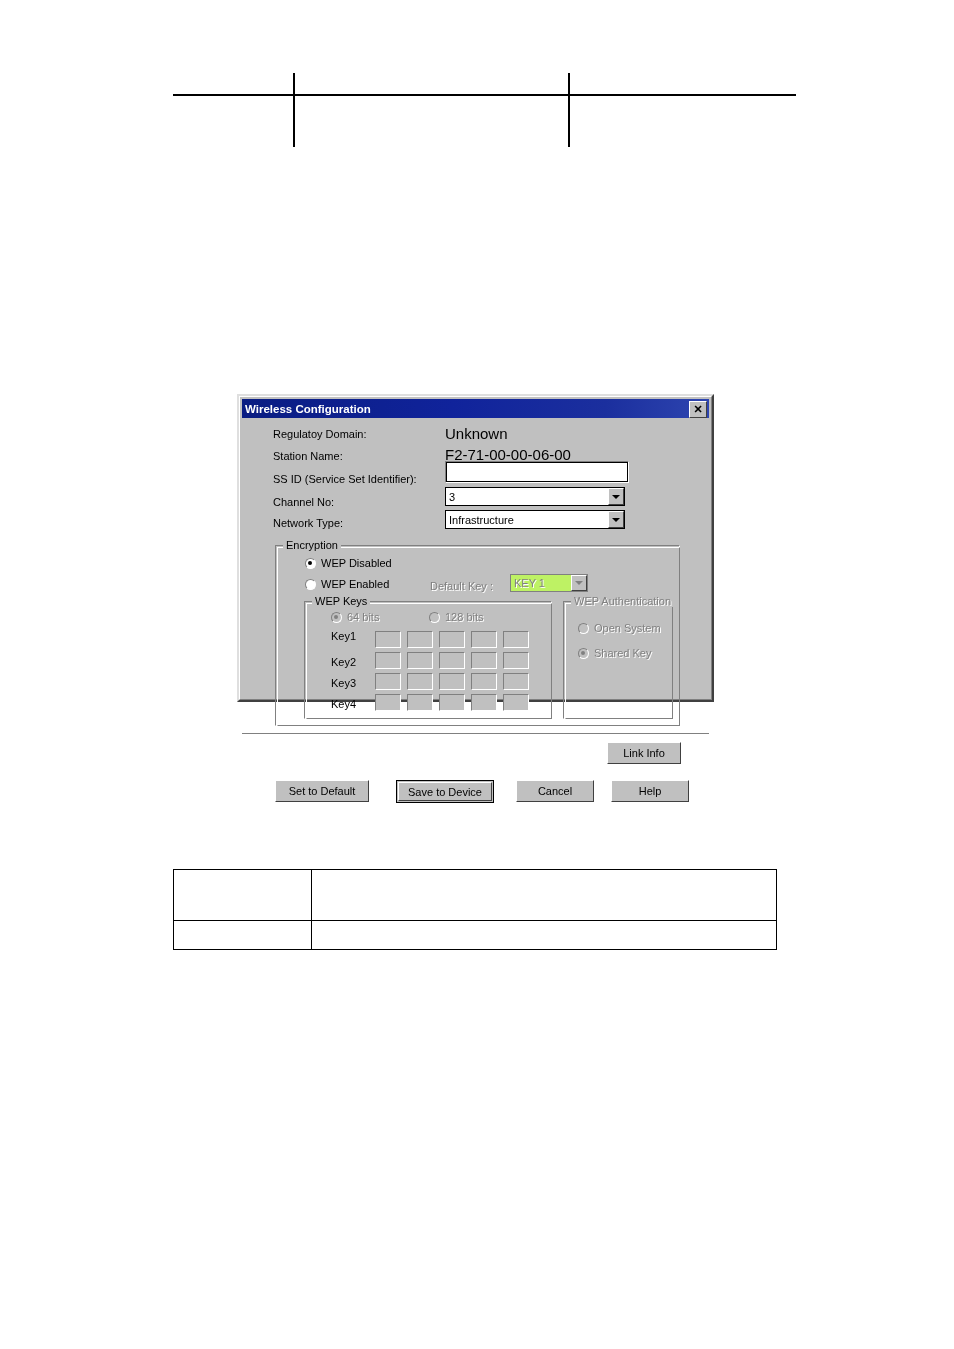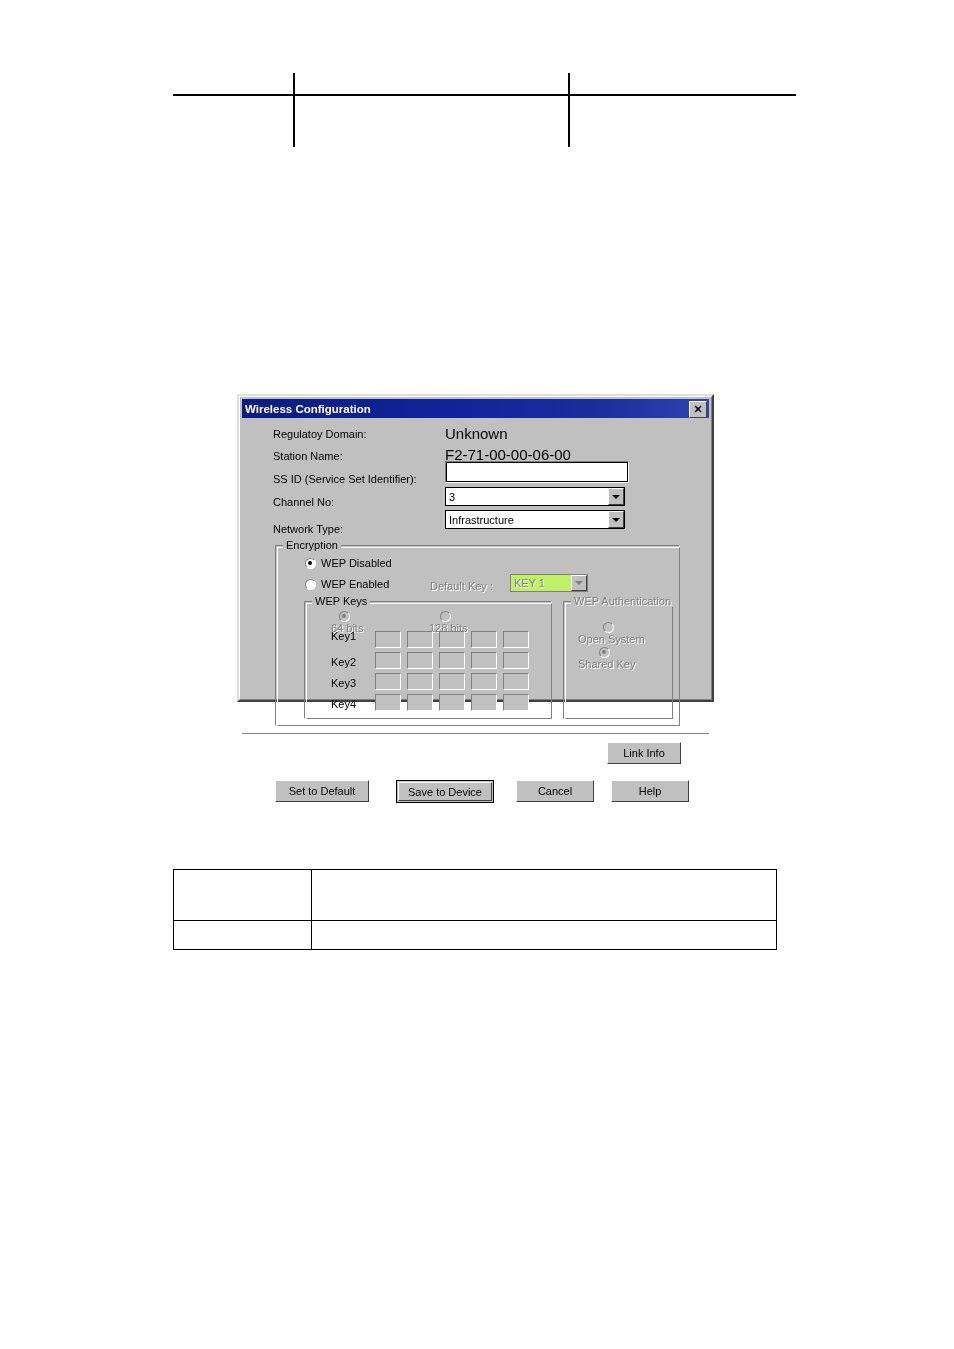--- a/index.html
+++ b/index.html
@@ -236,21 +236,21 @@
     width: 4px; height: 4px;
     border-radius: 50%;
     background: #000;
   }
   .radio.disabled {
     background: #c0c0c0;
     border-top-color: #808080;
     border-left-color: #808080;
   }
   .radio.disabled.checked::after { background: #808080; }
-  .radio-row.disabled { color: #808080; text-shadow: 1px 1px 0 #ffffff; flex-direction: column; }
+  .radio-row.disabled { color: #808080; text-shadow: 1px 1px 0 #ffffff; }
 
   
   .keycell {
     position: absolute;
     background: #c0c0c0;
     border-top: 1.5px solid #808080;
     border-left: 1.5px solid #808080;
     border-right: 1.5px solid #ffffff;
     border-bottom: 1.5px solid #ffffff;
     box-sizing: border-box;
@@ -323,21 +323,21 @@
   <div class="field outlined" style="left:206px; top:65px; width:184px; height:22px;"></div>
 
   <div class="lbl" style="left:34px; top:100px;">Channel No:</div>
   <div class="combo" style="left:206px; top:91px; width:180px; height:19px;">
     <div class="combo-text">3</div>
     <div class="combo-arrow">
         <div class="arrow-glyph"></div>
       </div>
   </div>
 
-  <div class="lbl" style="left:34px; top:127px;text-align:right;">Network Type:</div>
+  <div class="lbl" style="left:34px; top:121px;text-align:right;">Network Type:</div>
   <div class="combo" style="left:206px; top:114px; width:180px; height:19px;">
     <div class="combo-text">Infrastructure</div>
     <div class="combo-arrow">
         <div class="arrow-glyph"></div>
       </div>
   </div>
 
   <div class="group" style="left:36px; top:149px; width:405px; height:181px;">
     <div class="group-title">Encryption</div>
 

